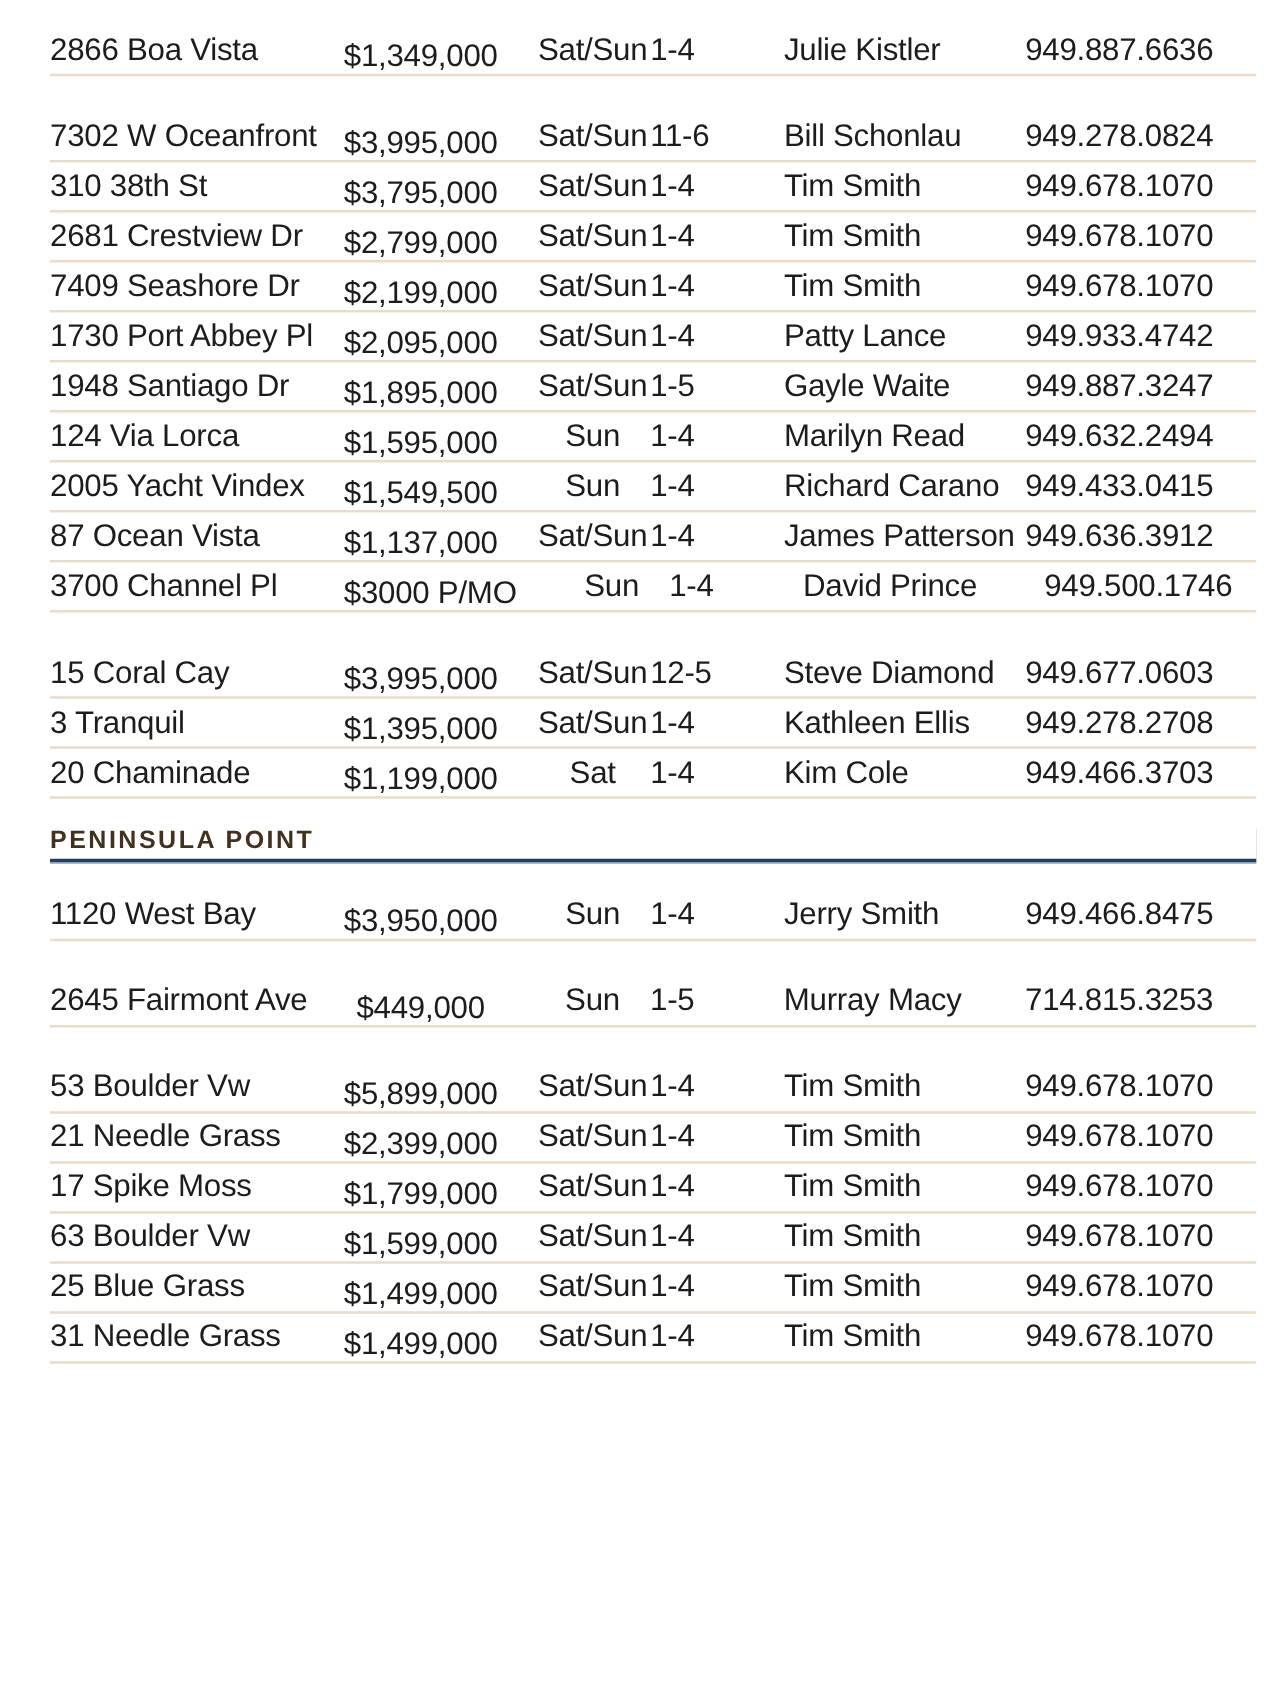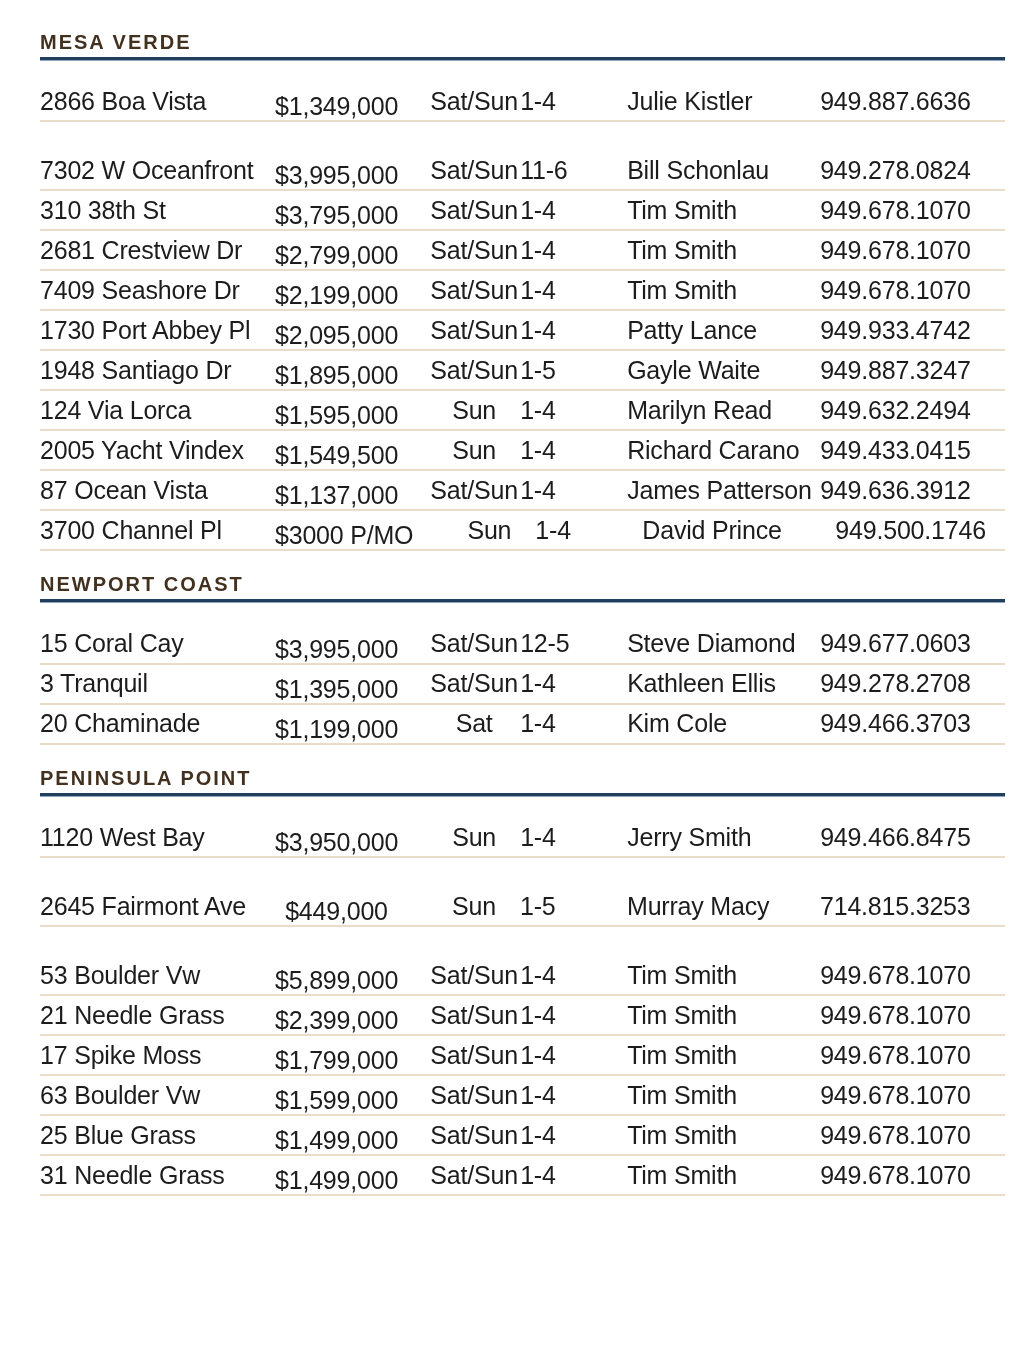--- a/index.html
+++ b/index.html
@@ -52,21 +52,20 @@
   .col-days    { flex: 0 0 92px;  margin-left: 30px; text-align: center; }
   .col-hours   { flex: 0 0 107px; }
   .col-agent   { flex: 0 0 193px; }
   .col-phone   { flex: 1 1 auto; }
 </style>
 </head>
 <body>
 
 <main class="directory">
   <section class="section">
-    <h2 class="section-header">MESA VERDE</h2>
     <div class="section-rows">
   <div class="listing-row">
     <span class="col-address">2866 Boa Vista</span>
     <span class="col-price">$1,349,000</span>
     <span class="col-days">Sat/Sun</span>
     <span class="col-hours">1-4</span>
     <span class="col-agent">Julie Kistler</span>
     <span class="col-phone">949.887.6636</span>
   </div>
 </div>
@@ -160,21 +159,20 @@
     <span class="col-price">$3000 P/MO</span>
     <span class="col-days">Sun</span>
     <span class="col-hours">1-4</span>
     <span class="col-agent">David Prince</span>
     <span class="col-phone">949.500.1746</span>
   </div>
 </div>
   </section>
 
   <section class="section">
-    <h2 class="section-header">NEWPORT COAST</h2>
     <div class="section-rows">
   <div class="listing-row">
     <span class="col-address">15 Coral Cay</span>
     <span class="col-price">$3,995,000</span>
     <span class="col-days">Sat/Sun</span>
     <span class="col-hours">12-5</span>
     <span class="col-agent">Steve Diamond</span>
     <span class="col-phone">949.677.0603</span>
   </div>
 

